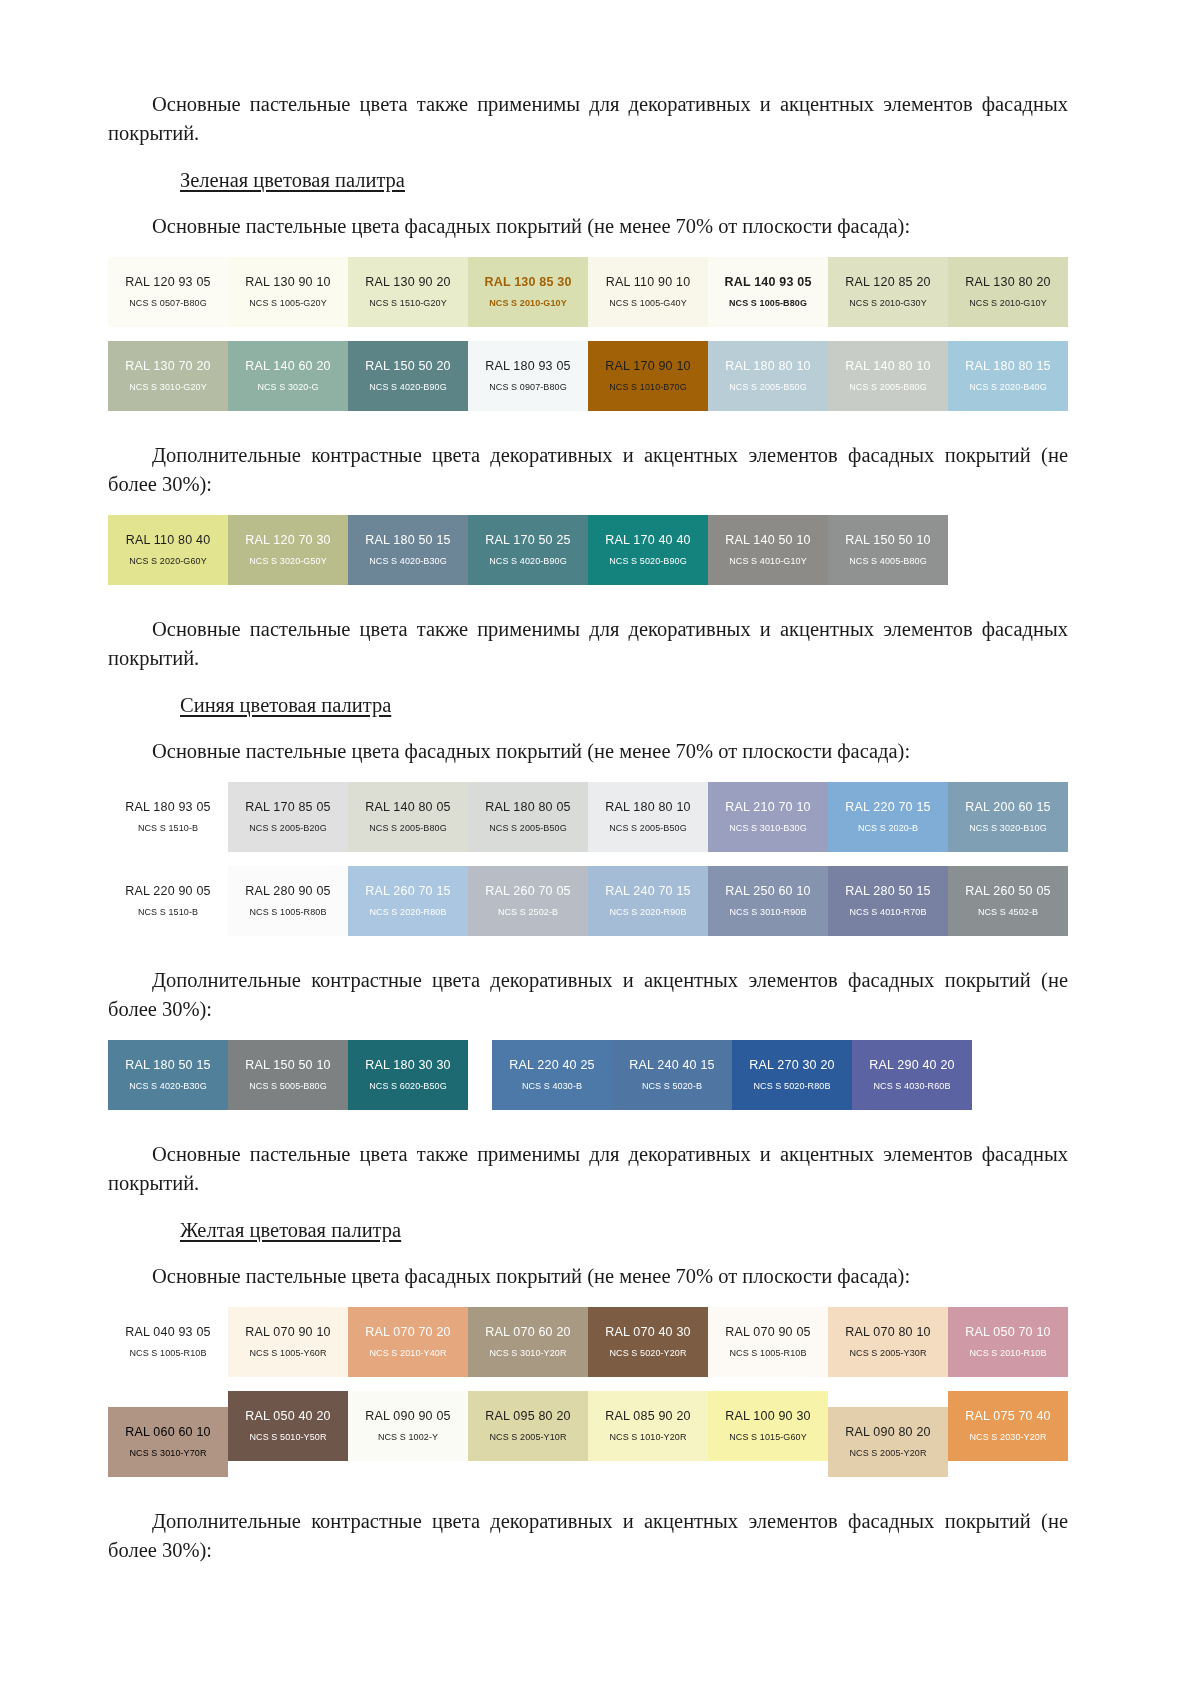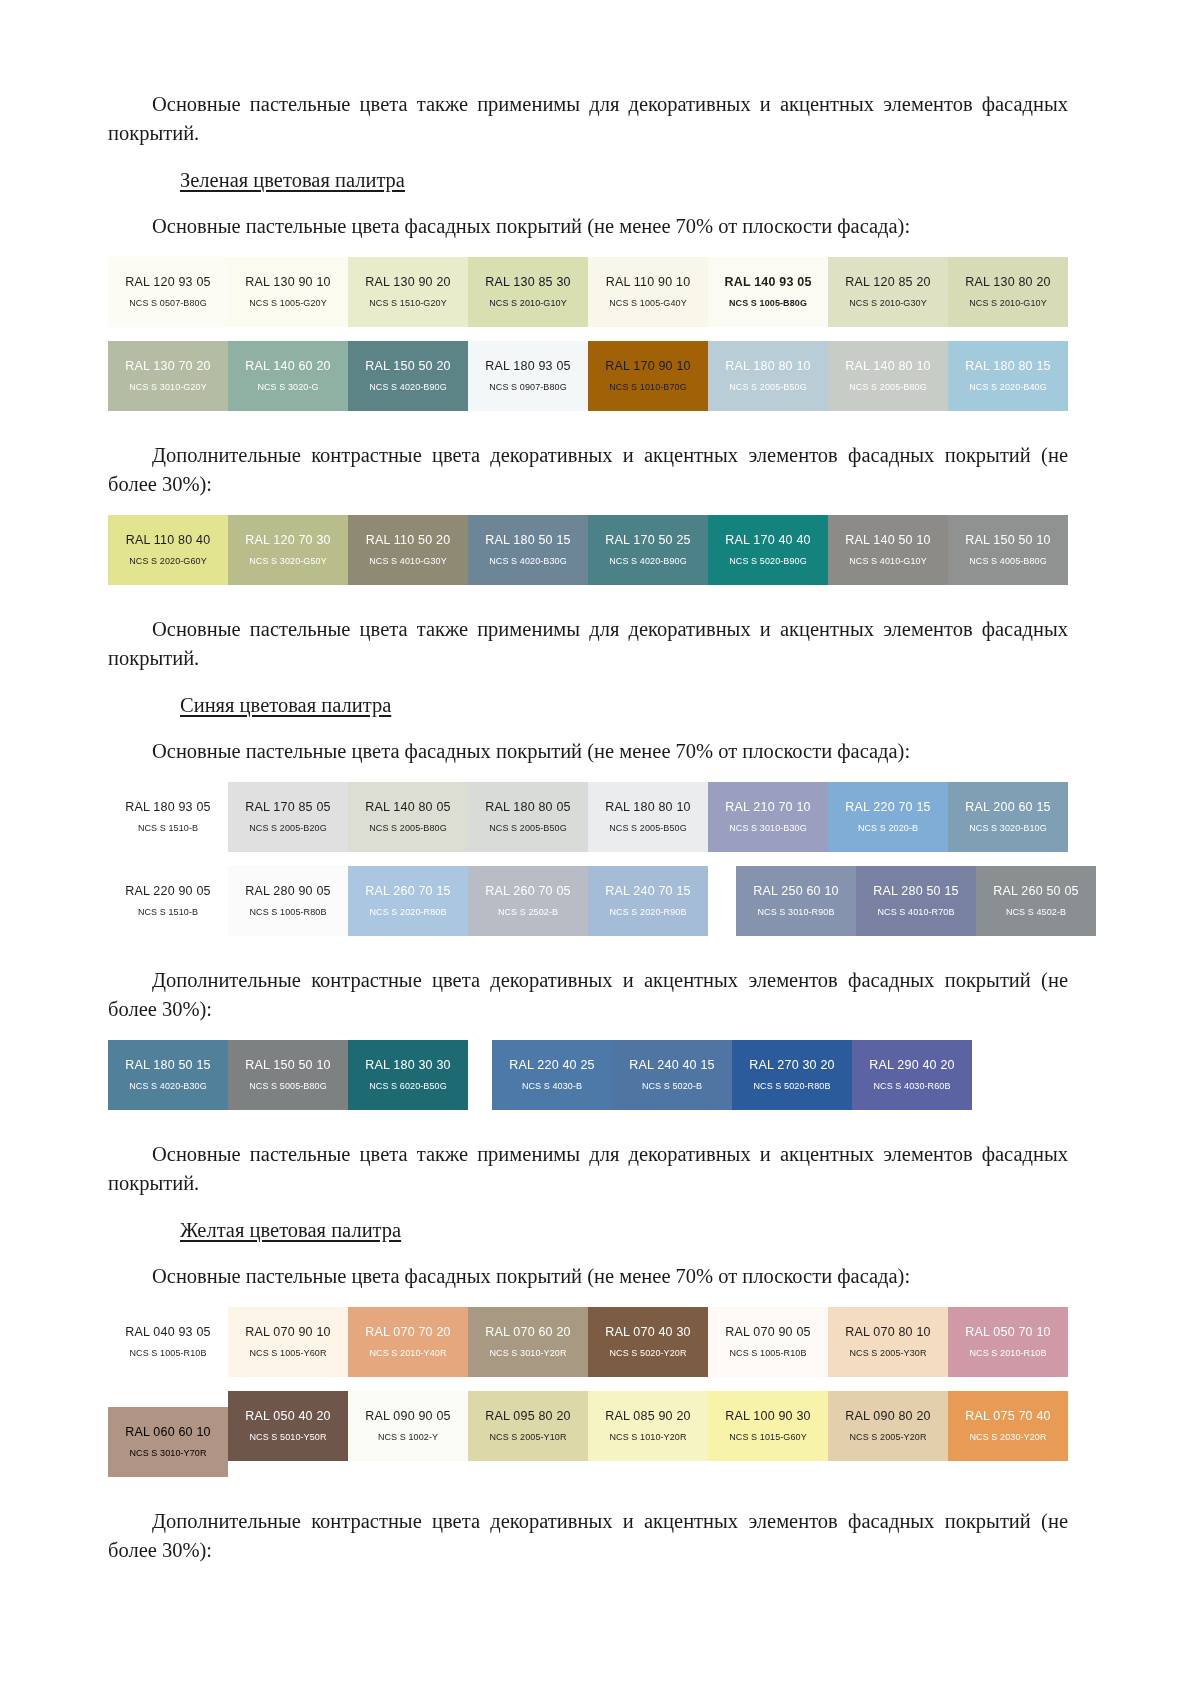--- a/index.html
+++ b/index.html
@@ -101,21 +101,21 @@
             <div class="ncs">NCS S 0507-B80G</div>
           </div>
           <div class="swatch" style="background: rgb(251, 251, 239); color: rgb(29, 29, 29);">
             <div class="ral">RAL 130 90 10</div>
             <div class="ncs">NCS S 1005-G20Y</div>
           </div>
           <div class="swatch" style="background: rgb(233, 236, 203); color: rgb(29, 29, 29);">
             <div class="ral">RAL 130 90 20</div>
             <div class="ncs">NCS S 1510-G20Y</div>
           </div>
-          <div class="swatch" style="background: rgb(217, 223, 176); color: #0f172a;">
+          <div class="swatch" style="background: rgb(217, 223, 176); color: #a16207; font-weight: bold;">
             <div class="ral">RAL 130 85 30</div>
             <div class="ncs">NCS S 2010-G10Y</div>
           </div>
           <div class="swatch" style="background: rgb(248, 247, 233); color: rgb(29, 29, 29);">
             <div class="ral">RAL 110 90 10</div>
             <div class="ncs">NCS S 1005-G40Y</div>
           </div>
           <div class="swatch" style="background: rgb(251, 251, 243); color: rgb(29, 29, 29); font-weight: bold;">
             <div class="ral">RAL 140 93 05</div>
             <div class="ncs">NCS S 1005-B80G</div>
@@ -173,24 +173,20 @@
     <div class="rows-block">
       <div class="swatch-row">
           <div class="swatch" style="background: rgb(227, 228, 144); color: rgb(29, 29, 29);">
             <div class="ral">RAL 110 80 40</div>
             <div class="ncs">NCS S 2020-G60Y</div>
           </div>
           <div class="swatch" style="background: rgb(185, 189, 140); color: rgb(255, 255, 255);">
             <div class="ral">RAL 120 70 30</div>
             <div class="ncs">NCS S 3020-G50Y</div>
           </div>
-          <div class="swatch" style="background: rgb(142, 138, 116); color: rgb(255, 255, 255);">
-            <div class="ral">RAL 110 50 20</div>
-            <div class="ncs">NCS S 4010-G30Y</div>
-          </div>
           <div class="swatch" style="background: rgb(109, 134, 151); color: rgb(255, 255, 255);">
             <div class="ral">RAL 180 50 15</div>
             <div class="ncs">NCS S 4020-B30G</div>
           </div>
           <div class="swatch" style="background: rgb(77, 129, 136); color: rgb(255, 255, 255);">
             <div class="ral">RAL 170 50 25</div>
             <div class="ncs">NCS S 4020-B90G</div>
           </div>
           <div class="swatch" style="background: rgb(20, 131, 126); color: rgb(255, 255, 255);">
             <div class="ral">RAL 170 40 40</div>
@@ -269,21 +265,21 @@
             <div class="ncs">NCS S 2020-R80B</div>
           </div>
           <div class="swatch" style="background: rgb(184, 188, 196); color: rgb(255, 255, 255);">
             <div class="ral">RAL 260 70 05</div>
             <div class="ncs">NCS S 2502-B</div>
           </div>
           <div class="swatch" style="background: rgb(164, 188, 214); color: rgb(255, 255, 255);">
             <div class="ral">RAL 240 70 15</div>
             <div class="ncs">NCS S 2020-R90B</div>
           </div>
-          <div class="swatch" style="background: rgb(133, 147, 174); color: rgb(255, 255, 255); margin-left: 28px;">
+          <div class="swatch" style="background: rgb(133, 147, 174); color: rgb(255, 255, 255);">
             <div class="ral">RAL 250 60 10</div>
             <div class="ncs">NCS S 3010-R90B</div>
           </div>
           <div class="swatch" style="background: rgb(121, 129, 163); color: rgb(255, 255, 255);">
             <div class="ral">RAL 280 50 15</div>
             <div class="ncs">NCS S 4010-R70B</div>
           </div>
           <div class="swatch" style="background: rgb(138, 143, 146); color: rgb(255, 255, 255);">
             <div class="ral">RAL 260 50 05</div>
             <div class="ncs">NCS S 4502-B</div>
@@ -394,21 +390,21 @@
             <div class="ncs">NCS S 2005-Y10R</div>
           </div>
           <div class="swatch" style="background: rgb(246, 244, 194); color: rgb(29, 29, 29);">
             <div class="ral">RAL 085 90 20</div>
             <div class="ncs">NCS S 1010-Y20R</div>
           </div>
           <div class="swatch" style="background: rgb(247, 243, 168); color: rgb(29, 29, 29);">
             <div class="ral">RAL 100 90 30</div>
             <div class="ncs">NCS S 1015-G60Y</div>
           </div>
-          <div class="swatch" style="background: rgb(227, 207, 171); color: rgb(29, 29, 29);">
+          <div class="swatch" style="background: rgb(227, 207, 171); color: rgb(29, 29, 29); margin-top: 16px;">
             <div class="ral">RAL 090 80 20</div>
             <div class="ncs">NCS S 2005-Y20R</div>
           </div>
           <div class="swatch" style="background: rgb(231, 155, 84); color: rgb(255, 255, 255);">
             <div class="ral">RAL 075 70 40</div>
             <div class="ncs">NCS S 2030-Y20R</div>
           </div>
         </div>
     </div>
 

